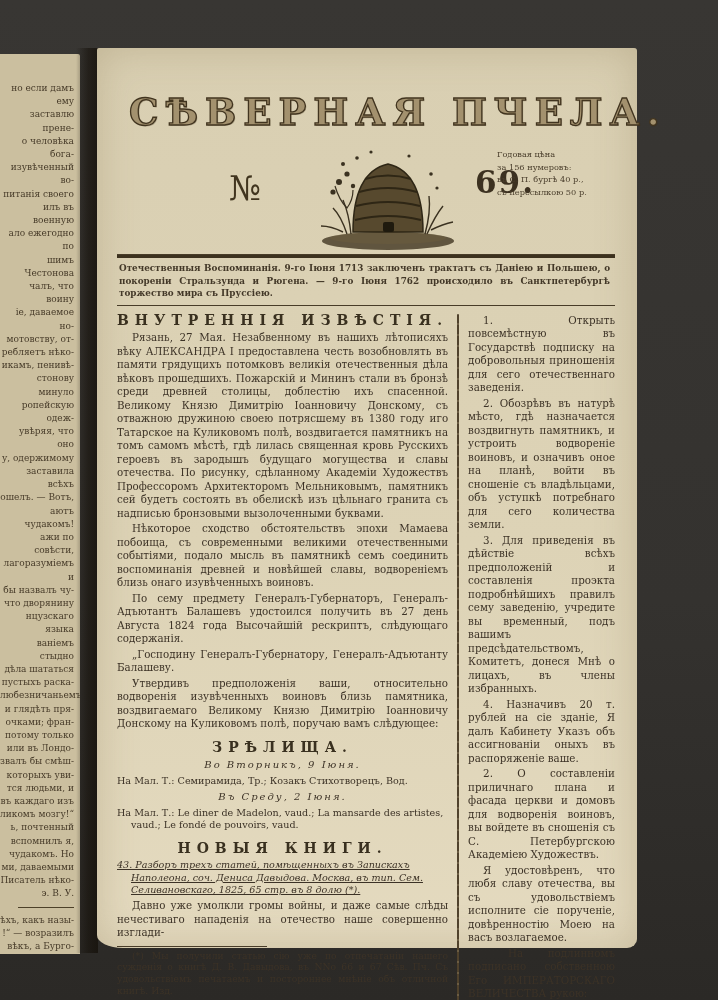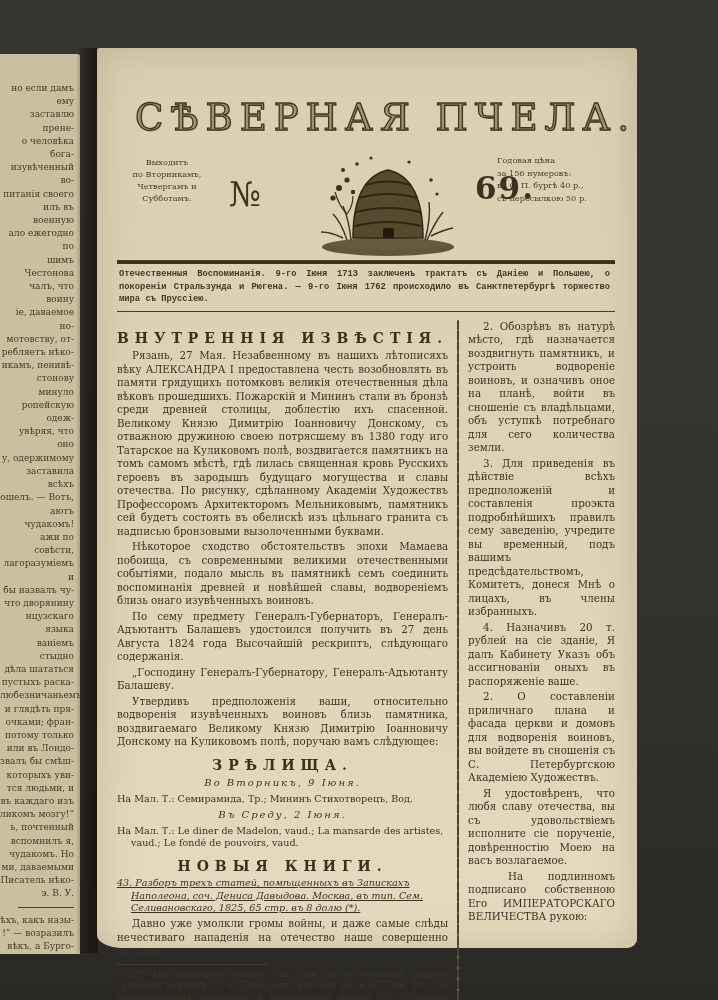--- a/index.html
+++ b/index.html
@@ -15,41 +15,41 @@
   
   .gutter{position:absolute;left:76px;top:48px;width:22px;height:905px;background:linear-gradient(90deg,rgba(20,15,8,0) 0%,rgba(20,15,8,.55) 55%,rgba(20,15,8,.75) 100%);}
 
   
   .page{position:absolute;left:97px;top:48px;width:540px;height:900px;background:linear-gradient(180deg,#d9cfb2 0%,#ddd3b6 55%,#e4dabf 100%);border-radius:2px 3px 10px 26px/2px 3px 9px 13px;box-shadow:inset 0 0 40px rgba(120,100,60,.25);}
   .content{position:relative;padding:12px 22px 0 20px;color:#3c3226;}
 
   
   .masthead{position:relative;height:182px;}
   .schedule{position:absolute;left:2px;top:78px;width:96px;font-size:8.2px;line-height:12px;text-align:center;color:#4a3e2c;}
-  .nameplate{margin:18px;padding-top:18px;text-align:right;font-size:37px;font-weight:normal;letter-spacing:7px;color:#a3916e;-webkit-text-stroke:1.3px #41341f;text-shadow:1px 1px 0 rgba(60,45,20,.25);white-space:nowrap;}
+  .nameplate{margin:12px;padding-top:18px;text-align:right;font-size:37px;font-weight:bold;letter-spacing:7px;color:#a3916e;-webkit-text-stroke:1.3px #41341f;text-shadow:1px 1px 0 rgba(60,45,20,.25);white-space:nowrap;}
   .no-symbol{position:absolute;left:112px;top:96px;font-size:34px;color:#41351f;}
   .issue-number{position:absolute;left:358px;top:92px;font-size:31px;font-weight:bold;color:#3c3120;letter-spacing:2px;}
   .price{position:absolute;right:0;top:76px;width:118px;font-size:8.2px;line-height:12.5px;color:#4a3e2c;margin-left:20px;}
   .vignette{position:absolute;left:196px;top:62px;}
 
   .rule{border:0;border-top:1px solid #483c28;margin:0;}
   .rule-thick{border:0;border-top:3px solid #3c311e;margin:0;}
   .dateline{text-align:center;font-size:15.5px;letter-spacing:5px;word-spacing:8px;color:#3b3022;padding:7px 0 6px 0;}
   .dateline sup{font-size:9px;letter-spacing:1px;}
-  .summary{font-size:8.8px;line-height:12.5px;font-weight:bold;text-align:justify;margin:4px 5px 5px 2px;color:#433828;font-family:Liberation Mono, monospace;}
+  .summary{font-size:8.8px;line-height:12.5px;font-weight:bold;text-align:justify;margin:4px 5px 5px 2px;color:#433828;}
 
   
   .columns{display:flex;margin-top:8px;}
   .col{flex:1 1 0;font-size:10.3px;line-height:13.5px;text-align:justify;}
   .col-left{padding-right:9px;}
   .col-right{padding-left:9px;}
   .col-divider{width:2px;background:repeating-linear-gradient(180deg,#50422c 0px,#50422c 9px,#6b5c42 9px,#6b5c42 11px);border-radius:1px;}
   .col p{margin:0 0 2px 0;text-indent:15px;}
   .section-heading{font-size:14px;font-weight:bold;letter-spacing:6px;text-align:center;margin:10px 0 4px 0;color:#39301f;white-space:nowrap;}
-  .col-heading{margin-top:12px;}
+  .col-heading{margin-top:0;}
   .show-day{text-align:center;font-style:italic;font-size:10px;letter-spacing:2px;margin:3px 0;}
   .show-line{font-size:9.6px;line-height:12.6px;margin:1px 0;text-indent:0 !important;padding-left:14px;text-indent:-14px !important;text-align:left;}
   .footnote-rule{border:0;border-top:1px solid #483c28;width:150px;margin:6px 0 3px 0;}
   .footnote{font-size:9.2px;line-height:11.8px;text-indent:12px;}
 </style>
 </head>
 <body>
 
 <div class="scene">
 
@@ -107,24 +107,20 @@
 
     </div>
   </div>
 
   <div class="gutter"></div>
 
   <div class="page">
     <div class="content">
 
       <header class="masthead">
-        <div class="schedule frag">Выходитъ
-по Вторникамъ,
-Четвергамъ и
-Субботамъ.</div>
         <h1 class="nameplate">СѢВЕРНАЯ ПЧЕЛА.</h1>
         <span class="no-symbol">№</span>
 
         <svg class="vignette" width="150" height="118" viewBox="0 0 150 118">
           <ellipse cx="75" cy="107" rx="66" ry="9" fill="#4a3f2a" opacity="0.85"></ellipse>
           <ellipse cx="75" cy="104" rx="58" ry="6" fill="#6b5c3e" opacity="0.6"></ellipse>
           <path d="M40 98 Q40 38 75 30 Q110 38 110 98 Z" fill="#57492e" stroke="#2e2615" stroke-width="1.5"></path>
           <path d="M42 86 Q75 78 108 86" stroke="#2e2615" stroke-width="2" fill="none"></path>
           <path d="M43 72 Q75 64 107 72" stroke="#2e2615" stroke-width="2" fill="none"></path>
           <path d="M46 58 Q75 50 104 58" stroke="#2e2615" stroke-width="2" fill="none"></path>
@@ -171,34 +167,35 @@
         <div class="col col-left">
           <h2 class="section-heading col-heading">ВНУТРЕННІЯ ИЗВѢСТІЯ.</h2>
           <p>Рязань, 27 Мая.  Незабвенному въ нашихъ лѣтописяхъ вѣку АЛЕКСАНДРА I предоставлена честь возобновлять въ памяти грядущихъ потомковъ великія отечественныя дѣла вѣковъ прошедшихъ.  Пожарскій и Мининъ стали въ бронзѣ среди древней столицы, доблестію ихъ спасенной.  Великому Князю Димитрію Іоанновичу Донскому, съ отважною дружиною своею потрясшему въ 1380 году иго Татарское на Куликовомъ полѣ, воздвигается памятникъ на томъ самомъ мѣстѣ, гдѣ лилась священная кровь Русскихъ героевъ въ зародышъ будущаго могущества и славы отечества.  По рисунку, сдѣланному Академіи Художествъ Профессоромъ Архитекторомъ Мельниковымъ, памятникъ сей будетъ состоять въ обелискѣ изъ цѣльнаго гранита съ надписью бронзовыми вызолоченными буквами.</p>
           <p>Нѣкоторое сходство обстоятельствъ эпохи Мамаева побоища, съ современными великими отечественными событіями, подало мысль въ памятникѣ семъ соединить воспоминанія древней и новѣйшей славы, водвореніемъ близь онаго изувѣченныхъ воиновъ.</p>
           <p>По сему предмету Генералъ-Губернаторъ, Генералъ-Адъютантъ Балашевъ удостоился получить въ 27 день Августа 1824 года Высочайшій рескриптъ, слѣдующаго содержанія.</p>
           <p>„Господину Генералъ-Губернатору, Генералъ-Адъютанту Балашеву.</p>
           <p>Утвердивъ предположенія ваши, относительно водворенія изувѣченныхъ воиновъ близь памятника, воздвигаемаго Великому Князю Димитрію Іоанновичу Донскому на Куликовомъ полѣ, поручаю вамъ слѣдующее:</p>
 
           <h2 class="section-heading">ЗРѢЛИЩА.</h2>
           <div class="show-day">Во Вторникъ, 9 Іюня.</div>
-          <p class="show-line">На Мал. Т.: Семирамида, Тр.; Мининъ Стихотворецъ, Вод.</p>
+          <p class="show-line">На Мал. Т.: Семирамида, Тр.; Козакъ Стихотворецъ, Вод.</p>
           <div class="show-day">Въ Среду, 2 Іюня.</div>
           <p class="show-line">На Мал. Т.: Le diner de Madelon, vaud.; La mansarde des artistes, vaud.; Le fondé de pouvoirs, vaud.</p>
 
           <h2 class="section-heading">НОВЫЯ КНИГИ.</h2>
           <p class="show-line" style="font-style:italic;text-decoration:underline;">43. Разборъ трехъ статей, помѣщенныхъ въ Запискахъ Наполеона, соч. Дениса Давыдова. Москва, въ тип. Сем. Селивановскаго, 1825, 65 стр. въ 8 долю (*).</p>
           <p>Давно уже умолкли громы войны, и даже самые слѣды нечестиваго нападенія на отечество наше совершенно изглади-</p>
           <hr class="footnote-rule">
           <p class="footnote">(*) Мы получили статью сію уже по отпечатаніи нашего сужденія о книгѣ Д. В. Давыдова, въ NNo 66 и 67 Сѣв. Пч. Съ удовольствіемъ печатаемъ и постороннее мнѣніе объ отличной книгѣ.   Изд.</p>
         </div>
 
         <div class="col-divider"></div>
 
         <div class="col col-right">
+          <p>1. Открыть повсемѣстную въ Государствѣ подписку на добровольныя приношенія для сего отечественнаго заведенія.</p>
           <p>2. Обозрѣвъ въ натурѣ мѣсто, гдѣ назначается воздвигнуть памятникъ, и устроить водвореніе воиновъ, и означивъ оное на планѣ, войти въ сношеніе съ владѣльцами, объ уступкѣ потребнаго для сего количества земли.</p>
           <p>3. Для приведенія въ дѣйствіе всѣхъ предположеній и составленія проэкта подробнѣйшихъ правилъ сему заведенію, учредите вы временный, подъ вашимъ предсѣдательствомъ, Комитетъ, донеся Мнѣ о лицахъ, въ члены избранныхъ.</p>
           <p>4. Назначивъ 20 т. рублей на сіе зданіе, Я далъ Кабинету Указъ объ ассигнованіи оныхъ въ распоряженіе ваше.</p>
           <p>2. О составленіи приличнаго плана и фасада церкви и домовъ для водворенія воиновъ, вы войдете въ сношенія съ С. Петербургскою Академіею Художествъ.</p>
           <p>Я удостовѣренъ, что любя славу отечества, вы съ удовольствіемъ исполните сіе порученіе, довѣренностію Моею на васъ возлагаемое.</p>
           <p style="text-indent:40px;">На подлинномъ подписано собственною Его ИМПЕРАТОРСКАГО ВЕЛИЧЕСТВА рукою:</p>
 
         </div>
 
       </div>

